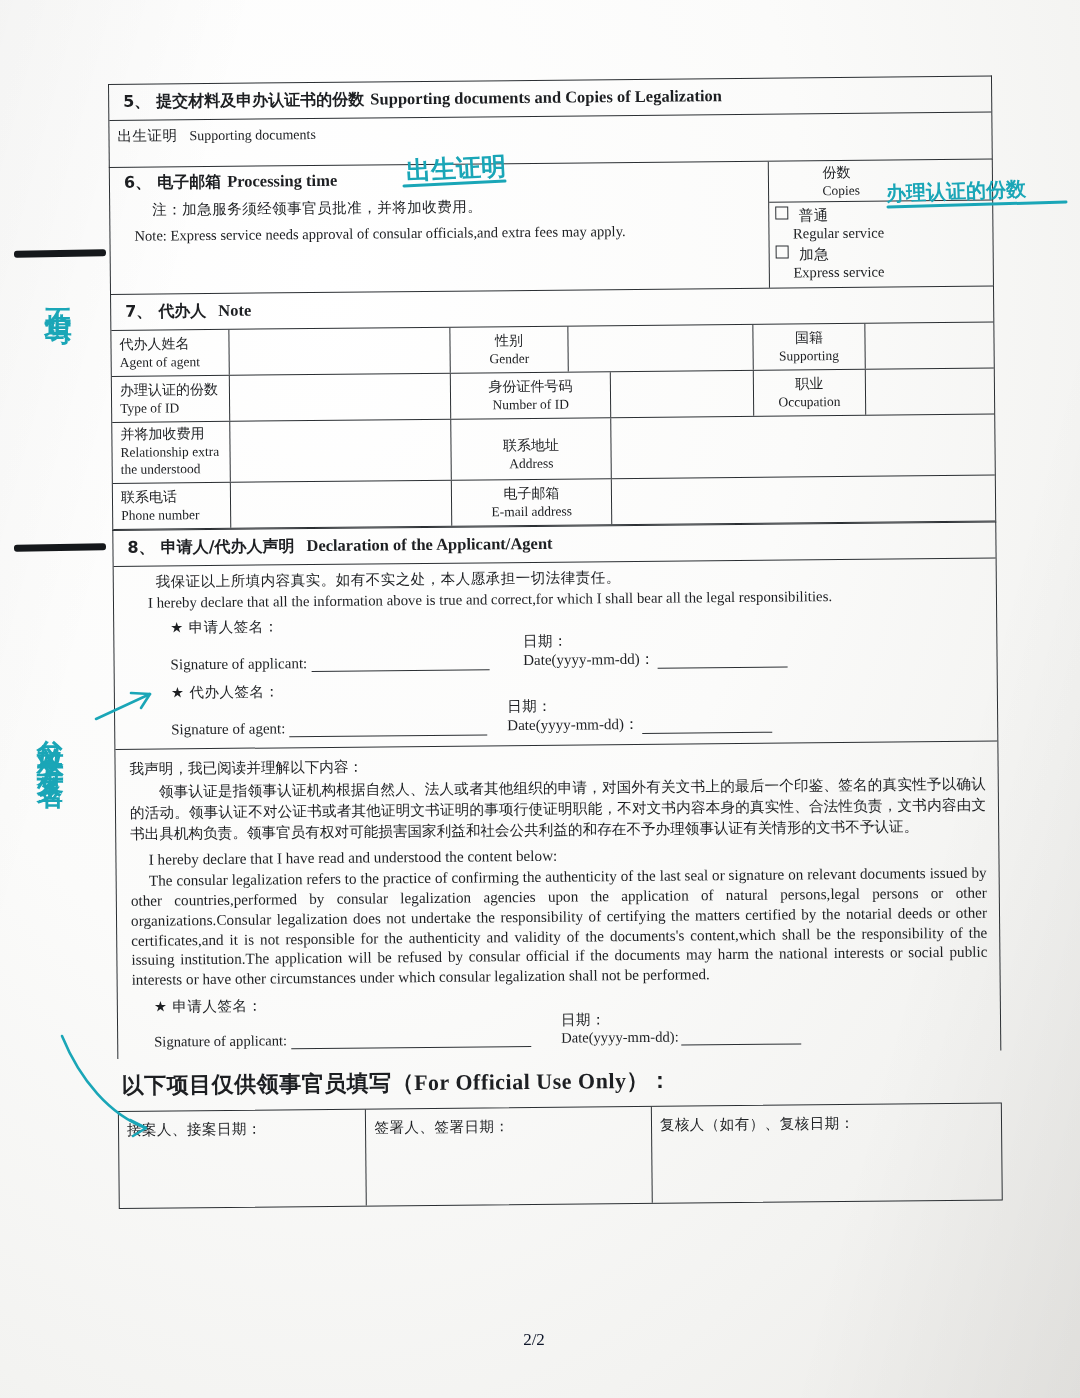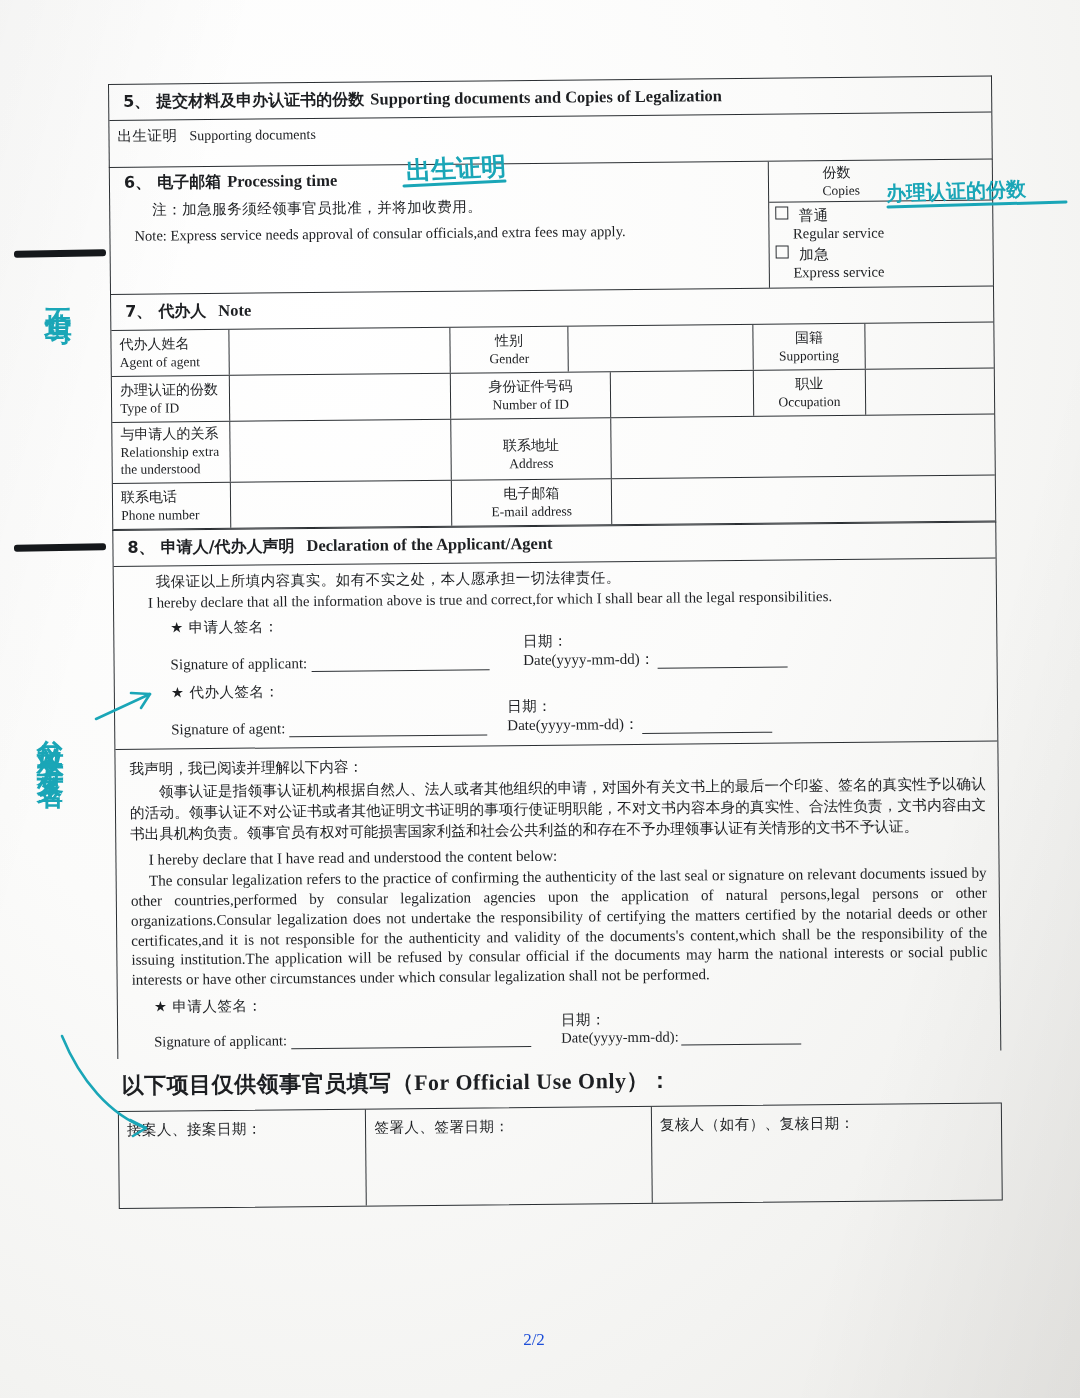--- a/index.html
+++ b/index.html
@@ -118,21 +118,21 @@
     font-size: 22px;
   }
 
   .page-num {
     position: absolute;
     left: 0; right: 12px;
     top: 1330px;
     text-align: center;
     font-family: "Liberation Serif", serif;
     font-size: 17px;
-    color: #1d4ed8;
+    color: #0f172a;
   }
 
   
   .hand {
     position: absolute;
     font-family: "DejaVu Sans", sans-serif;
     color: #1aa6b7;
     font-weight: bold;
     white-space: pre;
     pointer-events: none;
@@ -242,21 +242,21 @@
       <div class="cell" style="width:143px;"></div>
       <div class="cell" style="width:113px;text-align:center;">
         <span class="lbl-cn">职业</span>
         <span class="lbl-en">Occupation</span>
       </div>
       <div class="cell" style="width:128px;"></div>
     </div>
 
     <div class="row hr">
       <div class="cell" style="width:118px;padding-top:3px;">
-        <span class="lbl-cn">与申请人的关系</span>
+        <span class="lbl-cn">并将加收费用</span>
         <span class="lbl-en">Relationship extra</span>
         <span class="lbl-en">the understood</span>
       </div>
       <div class="cell" style="width:222px;"></div>
       <div class="cell" style="width:160px;text-align:center;padding-top:18px;">
         <span class="lbl-cn">联系地址</span>
         <span class="lbl-en">Address</span>
       </div>
       <div class="cell" style="width:384px;"></div>
     </div>

